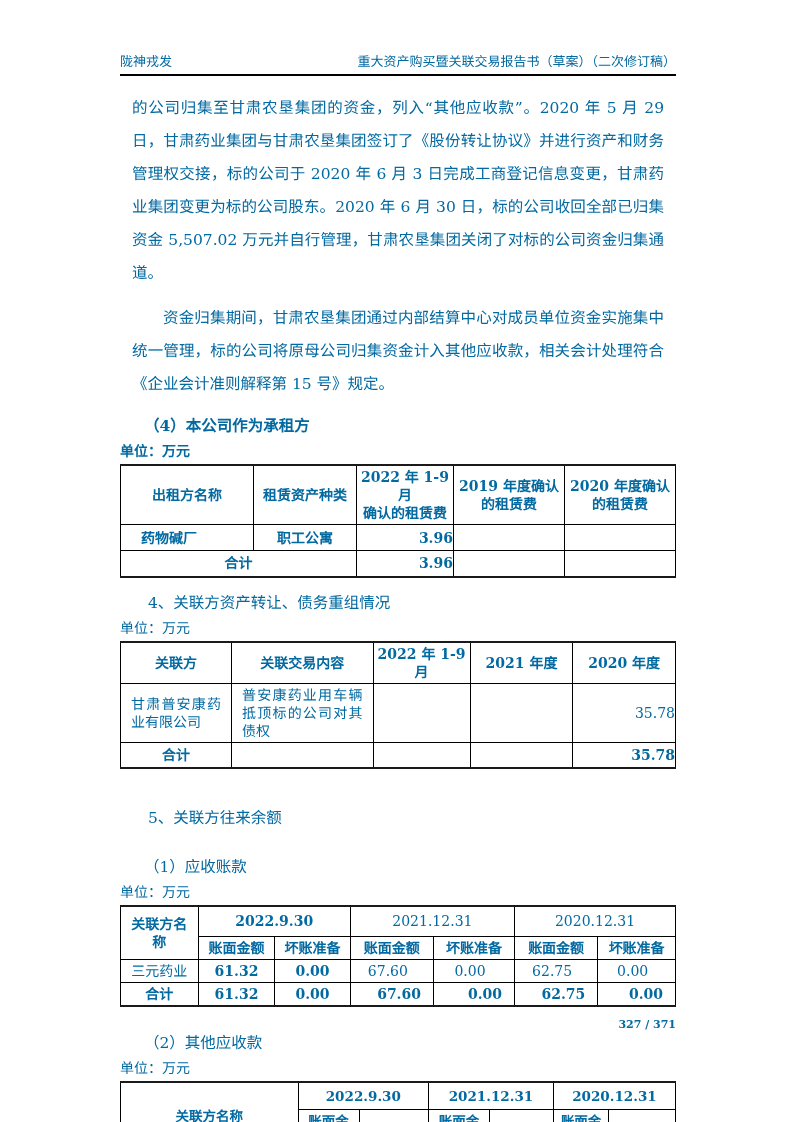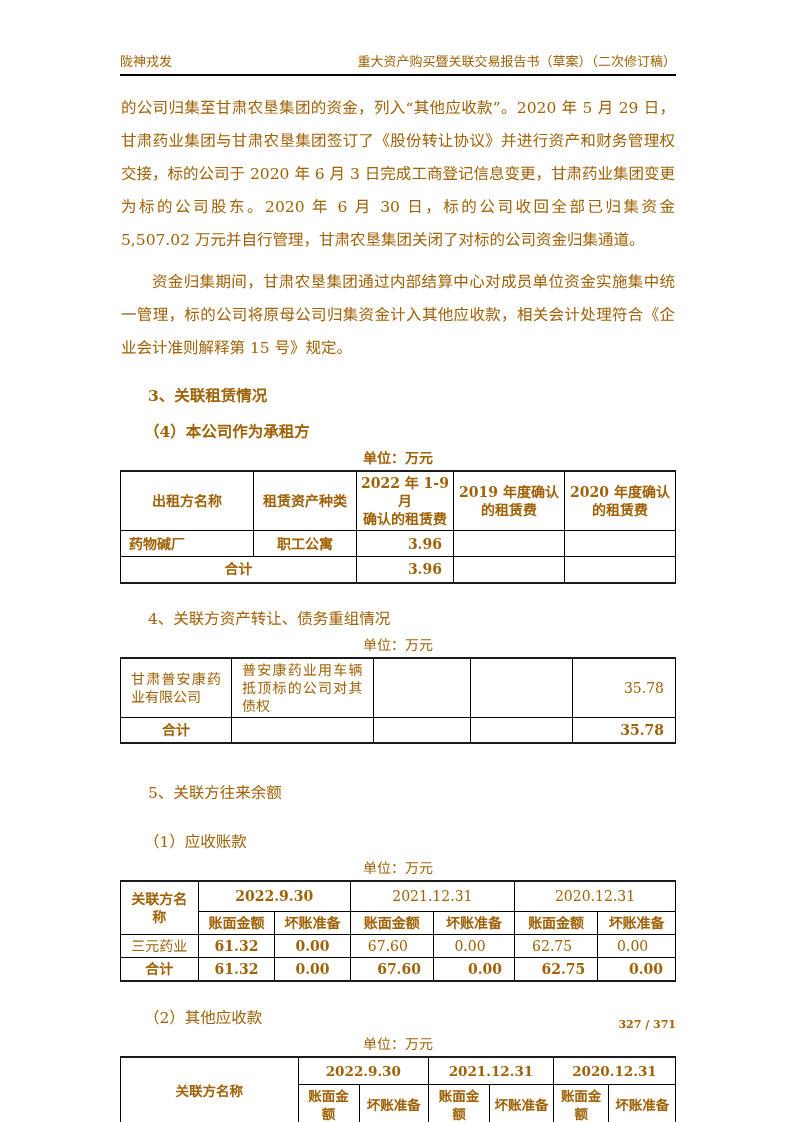--- a/index.html
+++ b/index.html
@@ -3,66 +3,67 @@
 <meta charset="utf-8">
 <style>
   * { box-sizing: border-box; }
   html, body { margin: 0; padding: 0; background: #ffffff; }
   .page {
     position: relative;
     width: 793px;
     height: 1122px;
     margin: 0 auto;
     background: #ffffff;
-    color: #a16207;
+    color: #0369a1;
     font-family: "DejaVu Serif", "Liberation Serif", serif;
     padding: 54px 117px 0 120px;
     overflow: hidden;
   }
 
   
   .page-header {
     display: flex;
     justify-content: space-between;
     align-items: flex-end;
     border-bottom: 2px solid #000;
     padding-bottom: 4px;
     font-size: 13px;
     line-height: 16px;
   }
 
   
   .para {
-    margin: 1px;
+    margin: 12px;
     font-size: 15.5px;
     line-height: 33px;
     text-align: justify;
   }
   .para-first { margin-top: 16px; }
   .para-indent { margin-top: 9px; text-indent: 31px; }
 
   .heading {
     font-size: 15.5px;
     line-height: 22px;
     padding-left: 28px;
   }
   .heading.bold { font-weight: bold; }
   .h-s3   { margin-top: 20px; }
   .h-s3-1 { margin-top: 14px; padding-left: 24px; }
-  .h-s4   { margin-top: 24px; }
+  .h-s4   { margin-top: 14px; }
   .h-s5   { margin-top: 38px; }
   .h-s5-1 { margin-top: 27px; padding-left: 24px; }
   .h-s5-2 { margin-top: 25px; padding-left: 24px; }
 
   .unit-line {
     font-size: 14px;
     line-height: 18px;
-    text-align: center;
+    text-align: left;
     margin-top: 6px;
     margin-bottom: 3px;
+    font-family: Liberation Serif, serif;
   }
   .unit-line.bold { font-weight: bold; }
 
   
   table {
     width: 100%;
     border-collapse: collapse;
     table-layout: fixed;
     border-top: 2.5px solid #1a1a1a;
     border-bottom: 2.5px solid #1a1a1a;
@@ -70,22 +71,22 @@
   td {
     border: 1px solid #000;
     font-size: 14px;
     line-height: 18px;
     padding: 2px 4px;
     vertical-align: middle;
     text-align: center;
     overflow: hidden;
   }
   .pre { white-space: pre-line; }
-  .l  { text-align: left; padding-left: 8px; }
-  .r  { text-align: right; padding-right: 11px; }
+  .l  { text-align: left; padding-left: 20px; }
+  .r  { text-align: right; padding-right: 0; }
   .j  { text-align: justify; padding-left: 10px; padding-right: 10px; }
   .b  { font-weight: bold; }
 
   .t-lease td { font-weight: bold; }
   .t-lease .hrow td { height: 41px; }
   .t-lease .drow td { height: 26px; }
 
   .t-transfer .hrow td { height: 26px; font-weight: bold; }
   .t-transfer .drow td { height: 44px; }
   .t-transfer .trow td { height: 26px; }
@@ -113,21 +114,20 @@
 <div class="page">
 
   <div class="page-header">
     <span>陇神戎发</span>
     <span>重大资产购买暨关联交易报告书（草案）（二次修订稿）</span>
   </div>
 
   <p class="para para-first">的公司归集至甘肃农垦集团的资金，列入“其他应收款”。2020 年 5 月 29 日，甘肃药业集团与甘肃农垦集团签订了《股份转让协议》并进行资产和财务管理权交接，标的公司于 2020 年 6 月 3 日完成工商登记信息变更，甘肃药业集团变更为标的公司股东。2020 年 6 月 30 日，标的公司收回全部已归集资金 5,507.02 万元并自行管理，甘肃农垦集团关闭了对标的公司资金归集通道。</p>
   <p class="para para-indent">资金归集期间，甘肃农垦集团通过内部结算中心对成员单位资金实施集中统一管理，标的公司将原母公司归集资金计入其他应收款，相关会计处理符合《企业会计准则解释第 15 号》规定。</p>
 
-  <div class="heading bold h-s3">3、关联租赁情况</div>
   <div class="heading bold h-s3-1">（4）本公司作为承租方</div>
   <div class="unit-line bold">单位：万元</div>
 
   <table class="t-lease">
     <colgroup>
       <col style="width:24%">
         <col style="width:18.5%">
         <col style="width:17.5%">
         <col style="width:20%">
         <col style="width:20%">
@@ -164,20 +164,27 @@
 
   <table class="t-transfer">
     <colgroup>
       <col style="width:20%">
         <col style="width:25.5%">
         <col style="width:17.5%">
         <col style="width:18.5%">
         <col style="width:18.5%">
     </colgroup>
     <tbody>
+        <tr class="hrow">
+      <td>关联方</td>
+      <td>关联交易内容</td>
+      <td>2022 年 1-9 月</td>
+      <td>2021 年度</td>
+      <td>2020 年度</td>
+    </tr>
     <tr class="drow">
       <td class="j">甘肃普安康药业有限公司</td>
       <td class="j">普安康药业用车辆抵顶标的公司对其债权</td>
       <td></td>
       <td></td>
       <td class="r">35.78</td>
     </tr>
     <tr class="trow">
       <td class="b">合计</td>
       <td></td>

